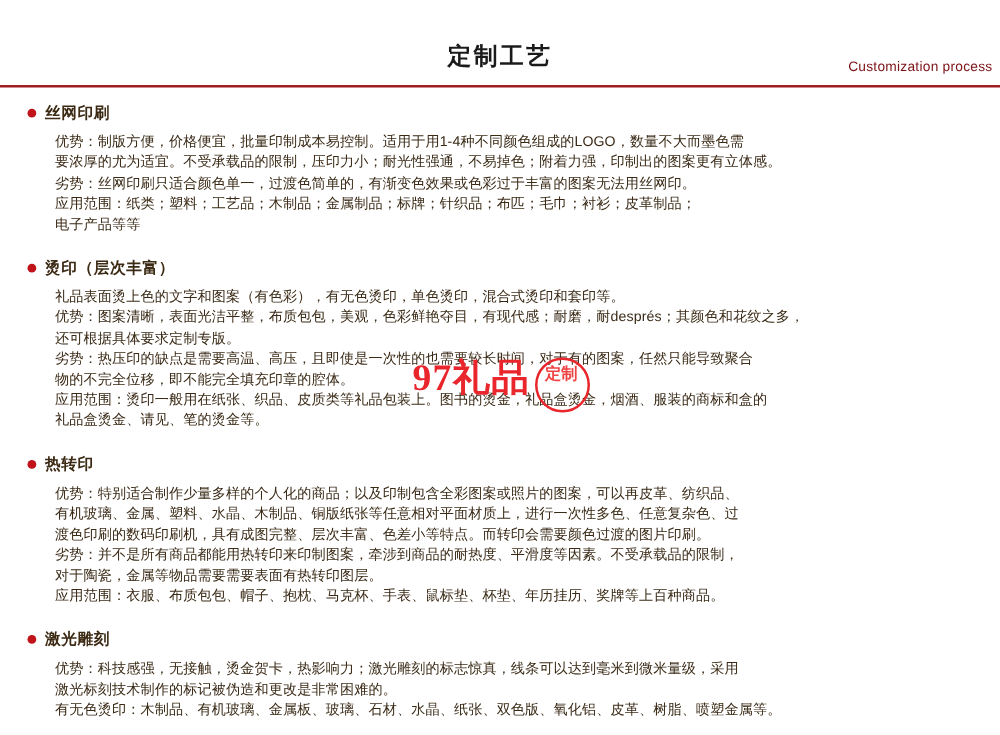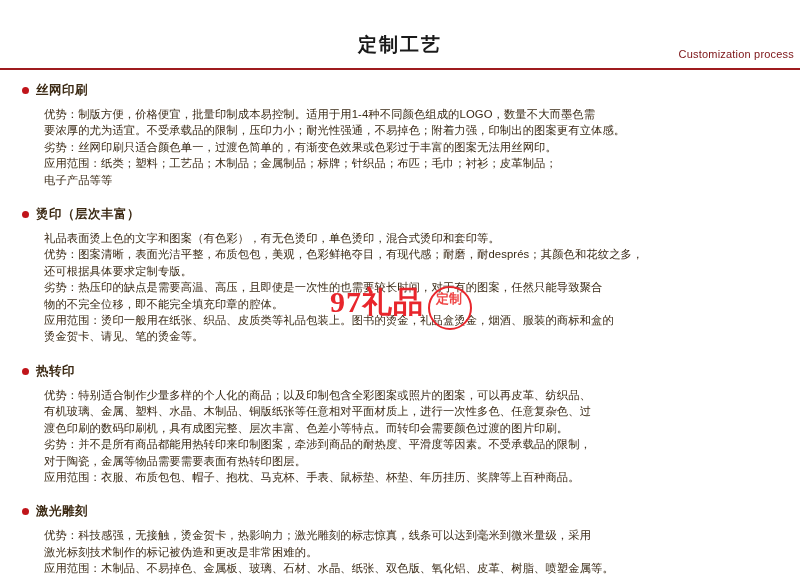--- a/index.html
+++ b/index.html
@@ -156,21 +156,21 @@
         <span class="bullet"></span>
         <span class="sec-title">烫印（层次丰富）</span>
       </div>
       <div class="lines">
         <div class="line">礼品表面烫上色的文字和图案（有色彩），有无色烫印，单色烫印，混合式烫印和套印等。</div>
         <div class="line">优势：图案清晰，表面光洁平整，布质包包，美观，色彩鲜艳夺目，有现代感；耐磨，耐després；其颜色和花纹之多，</div>
         <div class="line">还可根据具体要求定制专版。</div>
         <div class="line">劣势：热压印的缺点是需要高温、高压，且即使是一次性的也需要较长时间，对于有的图案，任然只能导致聚合</div>
         <div class="line">物的不完全位移，即不能完全填充印章的腔体。</div>
         <div class="line">应用范围：烫印一般用在纸张、织品、皮质类等礼品包装上。图书的烫金，礼品盒烫金，烟酒、服装的商标和盒的</div>
-        <div class="line">烫金贺卡、请见、笔的烫金等。</div>
+        <div class="line">礼品盒烫金、请见、笔的烫金等。</div>
       </div>
     </div>
 
     <div class="section">
       <div class="sec-head">
         <span class="bullet"></span>
         <span class="sec-title">热转印</span>
       </div>
       <div class="lines">
         <div class="line">优势：特别适合制作少量多样的个人化的商品；以及印制包含全彩图案或照片的图案，可以再皮革、纺织品、</div>
@@ -183,21 +183,21 @@
     </div>
 
     <div class="section">
       <div class="sec-head">
         <span class="bullet"></span>
         <span class="sec-title">激光雕刻</span>
       </div>
       <div class="lines">
         <div class="line">优势：科技感强，无接触，烫金贺卡，热影响力；激光雕刻的标志惊真，线条可以达到毫米到微米量级，采用</div>
         <div class="line">激光标刻技术制作的标记被伪造和更改是非常困难的。</div>
-        <div class="line">应用范围：木制品、不易掉色、金属板、玻璃、石材、水晶、纸张、双色版、氧化铝、皮革、树脂、喷塑金属等。</div>
+        <div class="line">有无色烫印：木制品、有机玻璃、金属板、玻璃、石材、水晶、纸张、双色版、氧化铝、皮革、树脂、喷塑金属等。</div>
       </div>
     </div>
 
   </div>
 
   <div class="watermark">
     <div class="wm-text">97礼品</div>
     <div class="wm-circle"></div>
     <div class="wm-circle-text">定制</div>
   </div>

